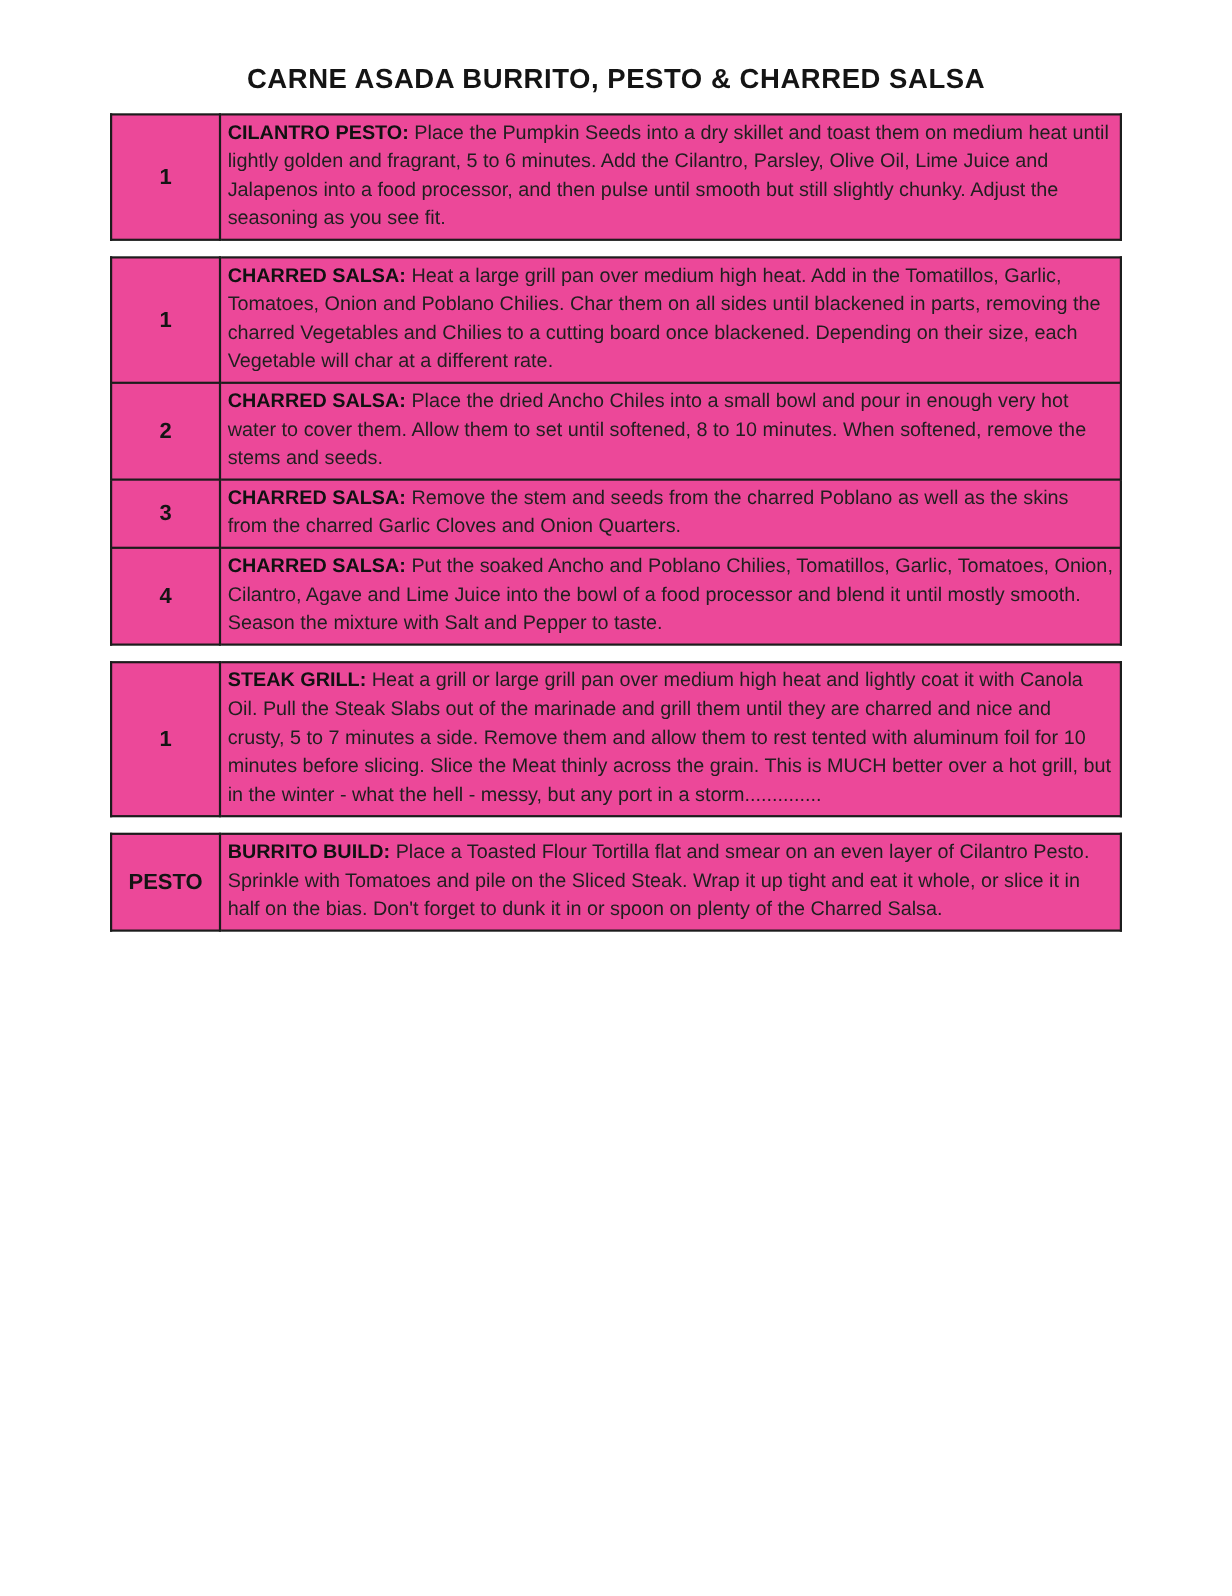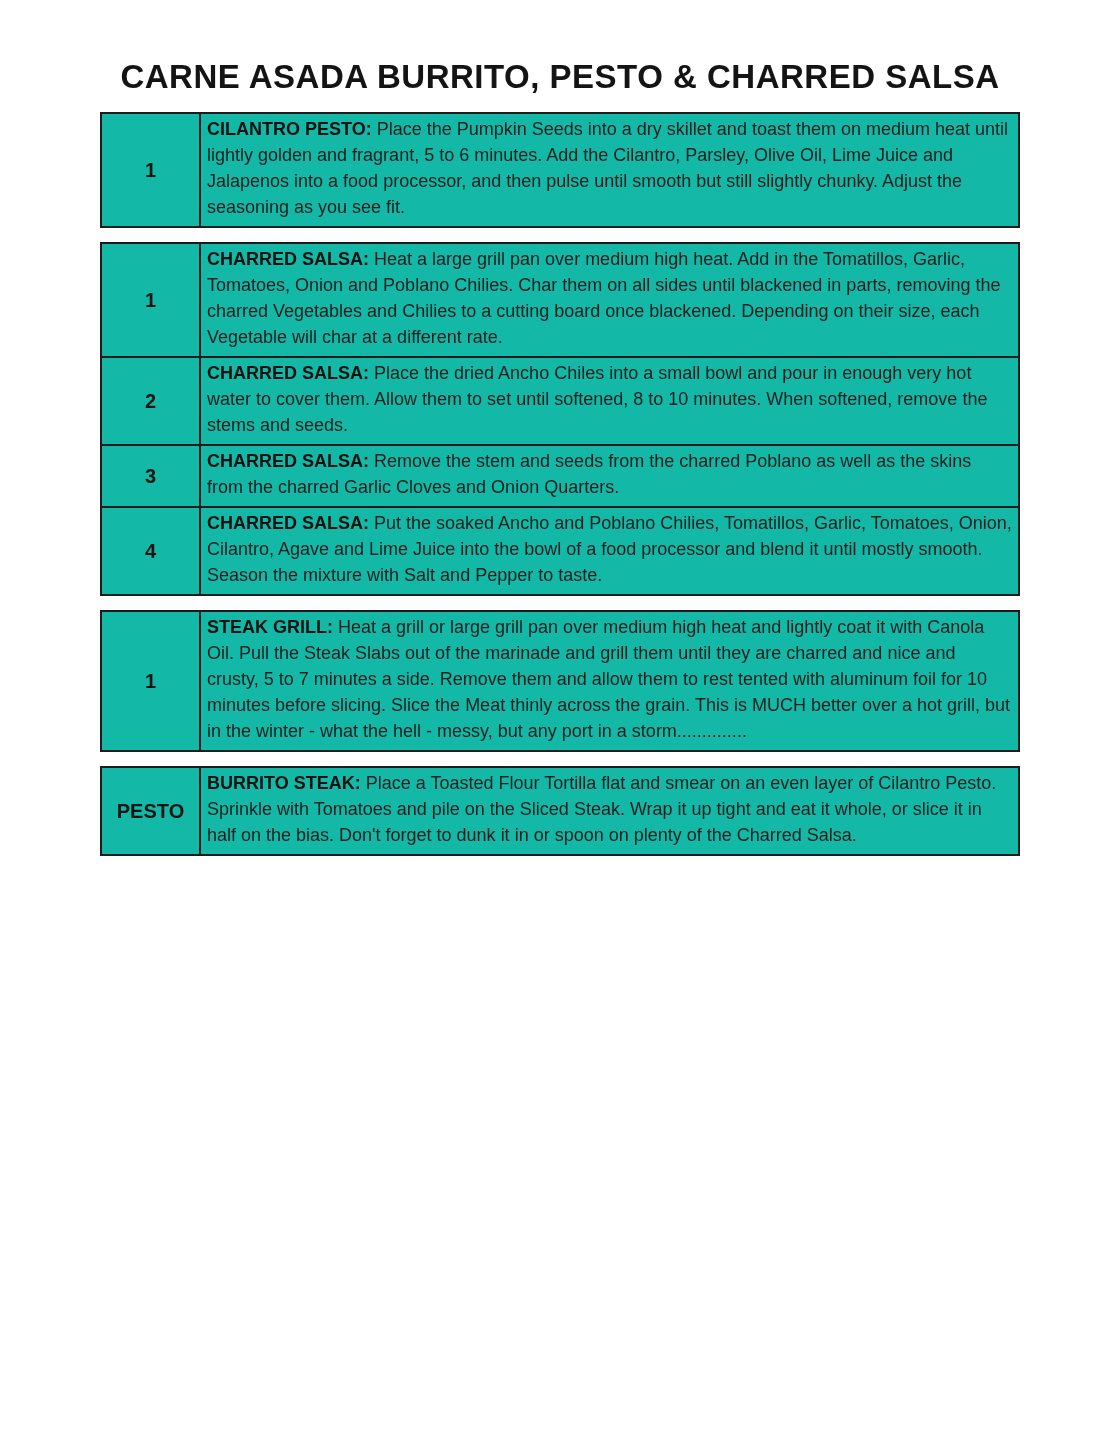--- a/index.html
+++ b/index.html
@@ -12,38 +12,38 @@
     position: relative;
   }
   .page {
     width: 1120px;
     min-height: 1451px;
     background: #ffffff;
   }
   h1.title {
     margin: 58px 0 16px 0;
     text-align: center;
-    font-size: 33px;
+    font-size: 25px;
     font-weight: bold;
     letter-spacing: 0.5px;
     color: #141414;
   }
   .tables {
     width: 920px;
     margin-left: 100px;
   }
   table.block {
     width: 920px;
     border-collapse: collapse;
     margin-bottom: 14px;
     table-layout: fixed;
   }
   table.block td {
     border: 2px solid #1c1c1c;
-    background: #14b8a6;
+    background: #ec4899;
   }
   td.step {
     width: 99px;
     text-align: center;
     vertical-align: middle;
     font-weight: bold;
     font-size: 20px;
     color: #141414;
   }
   td.instr {
@@ -94,18 +94,18 @@
           <tr>
     <td class="step"><span>1</span></td>
     <td class="instr"><b>STEAK GRILL:</b> <span>Heat a grill or large grill pan over medium high heat and lightly coat it with Canola Oil. Pull the Steak Slabs out of the marinade and grill them until they are charred and nice and crusty, 5 to 7 minutes a side. Remove them and allow them to rest tented with aluminum foil for 10 minutes before slicing. Slice the Meat thinly across the grain. This is MUCH better over a hot grill, but in the winter - what the hell - messy, but any port in a storm..............</span></td>
   </tr>
         </tbody>
   </table>
       <table class="block">
     <tbody>
           <tr>
     <td class="step"><span>PESTO</span></td>
-    <td class="instr"><b>BURRITO STEAK:</b> <span>Place a Toasted Flour Tortilla flat and smear on an even layer of Cilantro Pesto. Sprinkle with Tomatoes and pile on the Sliced Steak. Wrap it up tight and eat it whole, or slice it in half on the bias. Don't forget to dunk it in or spoon on plenty of the Charred Salsa.</span></td>
+    <td class="instr"><b>BURRITO BUILD:</b> <span>Place a Toasted Flour Tortilla flat and smear on an even layer of Cilantro Pesto. Sprinkle with Tomatoes and pile on the Sliced Steak. Wrap it up tight and eat it whole, or slice it in half on the bias. Don't forget to dunk it in or spoon on plenty of the Charred Salsa.</span></td>
   </tr>
         </tbody>
   </table>
     </section>
 </main>
 
 </body></html>

